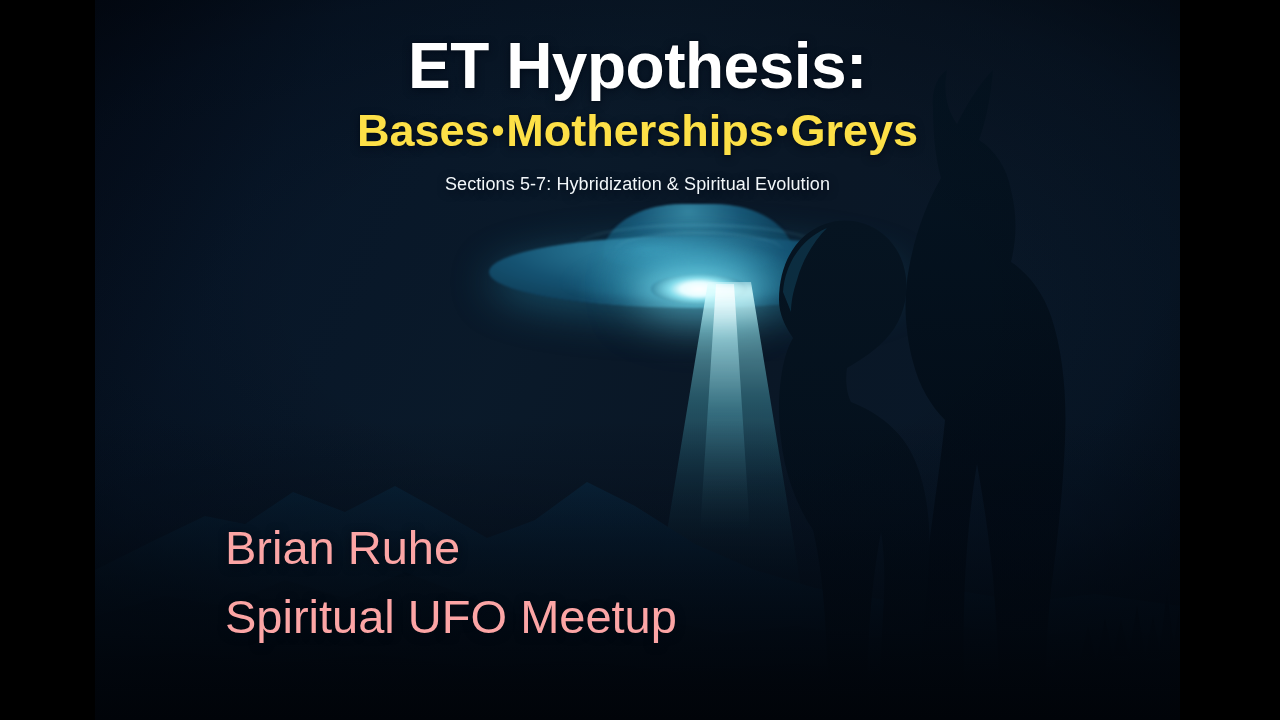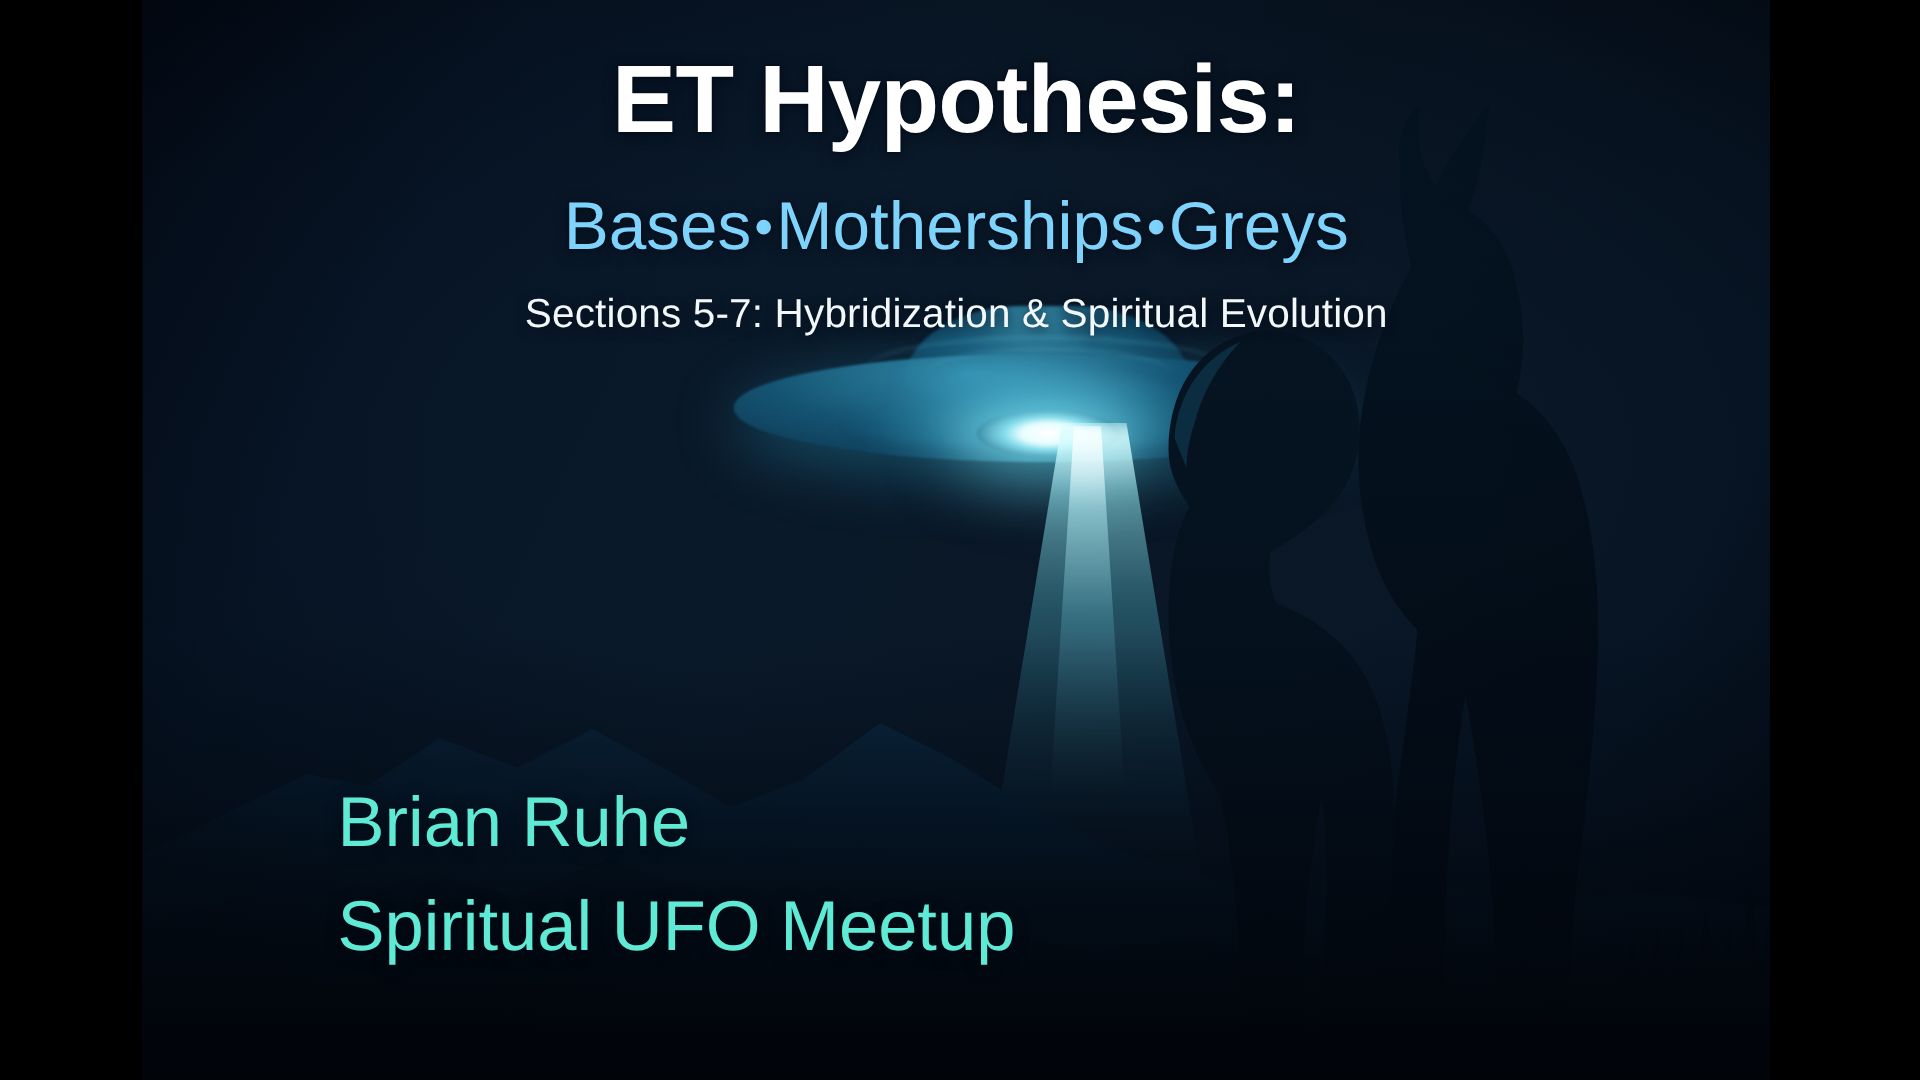--- a/index.html
+++ b/index.html
@@ -202,52 +202,52 @@
     font-size: 64px;
     font-weight: 700;
     color: #ffffff;
     letter-spacing: -0.5px;
     line-height: 1.02;
     text-shadow: 0 2px 9px rgba(0,10,22,0.72), 0 0 2px rgba(0,0,0,0.5);
     margin: 0;
   }
   .title-sub {
     font-size: 45px;
-    font-weight: 400;
-    color: #7dd3fc;
+    font-weight: 700;
+    color: #fde047;
     line-height: 1.35;
-    margin: 22px 0 0 0;
+    margin: 2px 0 0 0;
     text-shadow: 0 2px 9px rgba(0,10,22,0.72), 0 0 2px rgba(0,0,0,0.5);
   }
   .title-sub .sep {
     font-size: 36px;
     vertical-align: 3px;
     padding: 0 2px;
   }
   .title-caption {
-    font-size: 27px;
+    font-size: 18px;
     font-weight: 400;
     color: #f2f7fa;
     margin: 12px 0 0 0;
     letter-spacing: 0.1px;
     text-shadow: 0 2px 8px rgba(0,10,22,0.78);
   }
 
   .presenter-block {
     position: absolute;
     left: 130px;
     bottom: 68px;
     text-align: left;
     pointer-events: none;
   }
   .presenter-name,
   .presenter-org {
     font-size: 47px;
     font-weight: 400;
-    color: #5eead4;
+    color: #fca5a5;
     line-height: 1.48;
     margin: 0;
     text-shadow: 0 2px 10px rgba(0,8,18,0.82);
   }
 </style>
 </head>
 <body>
 
 <div id="slide-root">
 

